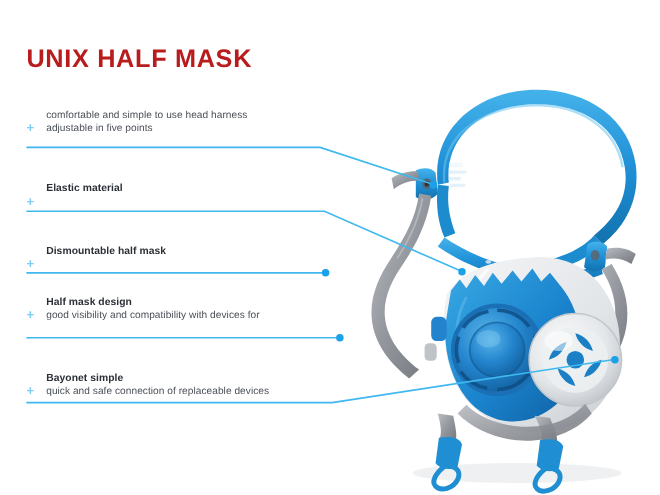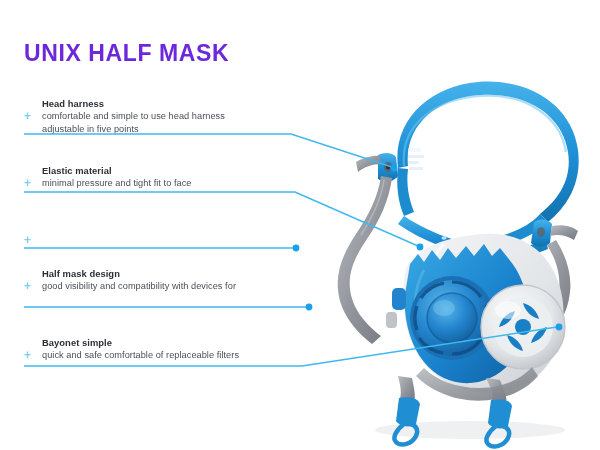--- a/index.html
+++ b/index.html
@@ -18,21 +18,21 @@
   }
 
   
   #title {
     position: absolute;
     left: 24px;
     top: 40px;
     font-size: 23px;
     font-weight: bold;
     letter-spacing: 0.6px;
-    color: #6d28d9;
+    color: #b91c1c;
     white-space: nowrap;
   }
 
   
   .feature {
     position: absolute;
     left: 24px;
     width: 268px;
   }
   .feature .plus {
@@ -265,49 +265,48 @@
       <circle cx="309" cy="307" r="3.4"></circle>
       <circle cx="394" cy="168" r="3.4"></circle>
       <circle cx="420" cy="247" r="3.4"></circle>
       <circle cx="559" cy="327" r="3.4"></circle>
     </g>
   </svg>
 
   <div class="feature" style="top:98px;">
     <span class="plus" style="top:12px;">+</span>
     <div class="ftext">
-      <div class="fhead">Head harness</div>
       <div class="fdesc">comfortable and simple to use head harness</div>
       <div class="fdesc">adjustable in five points</div>
     </div>
   </div>
 
   <div class="feature" style="top:165px;">
     <span class="plus" style="top:12px;">+</span>
     <div class="ftext">
       <div class="fhead">Elastic material</div>
-      <div class="fdesc">minimal pressure and  tight fit to face</div>
     </div>
   </div>
 
   <div class="feature" style="top:222px;">
     <span class="plus" style="top:12px;">+</span>
     <div class="ftext">
+      <div class="fhead">Dismountable half mask</div>
     </div>
   </div>
 
   <div class="feature" style="top:268px;">
     <span class="plus" style="top:12px;">+</span>
     <div class="ftext">
       <div class="fhead">Half mask design</div>
       <div class="fdesc">good visibility and compatibility with devices for</div>
     </div>
   </div>
 
   <div class="feature" style="top:337px;">
     <span class="plus" style="top:12px;">+</span>
     <div class="ftext">
       <div class="fhead">Bayonet simple</div>
-      <div class="fdesc">quick and safe comfortable of replaceable filters</div>
+      <div class="fdesc">quick and safe connection of replaceable devices</div>
     </div>
   </div>
 
 </div>
 
 </body></html>

